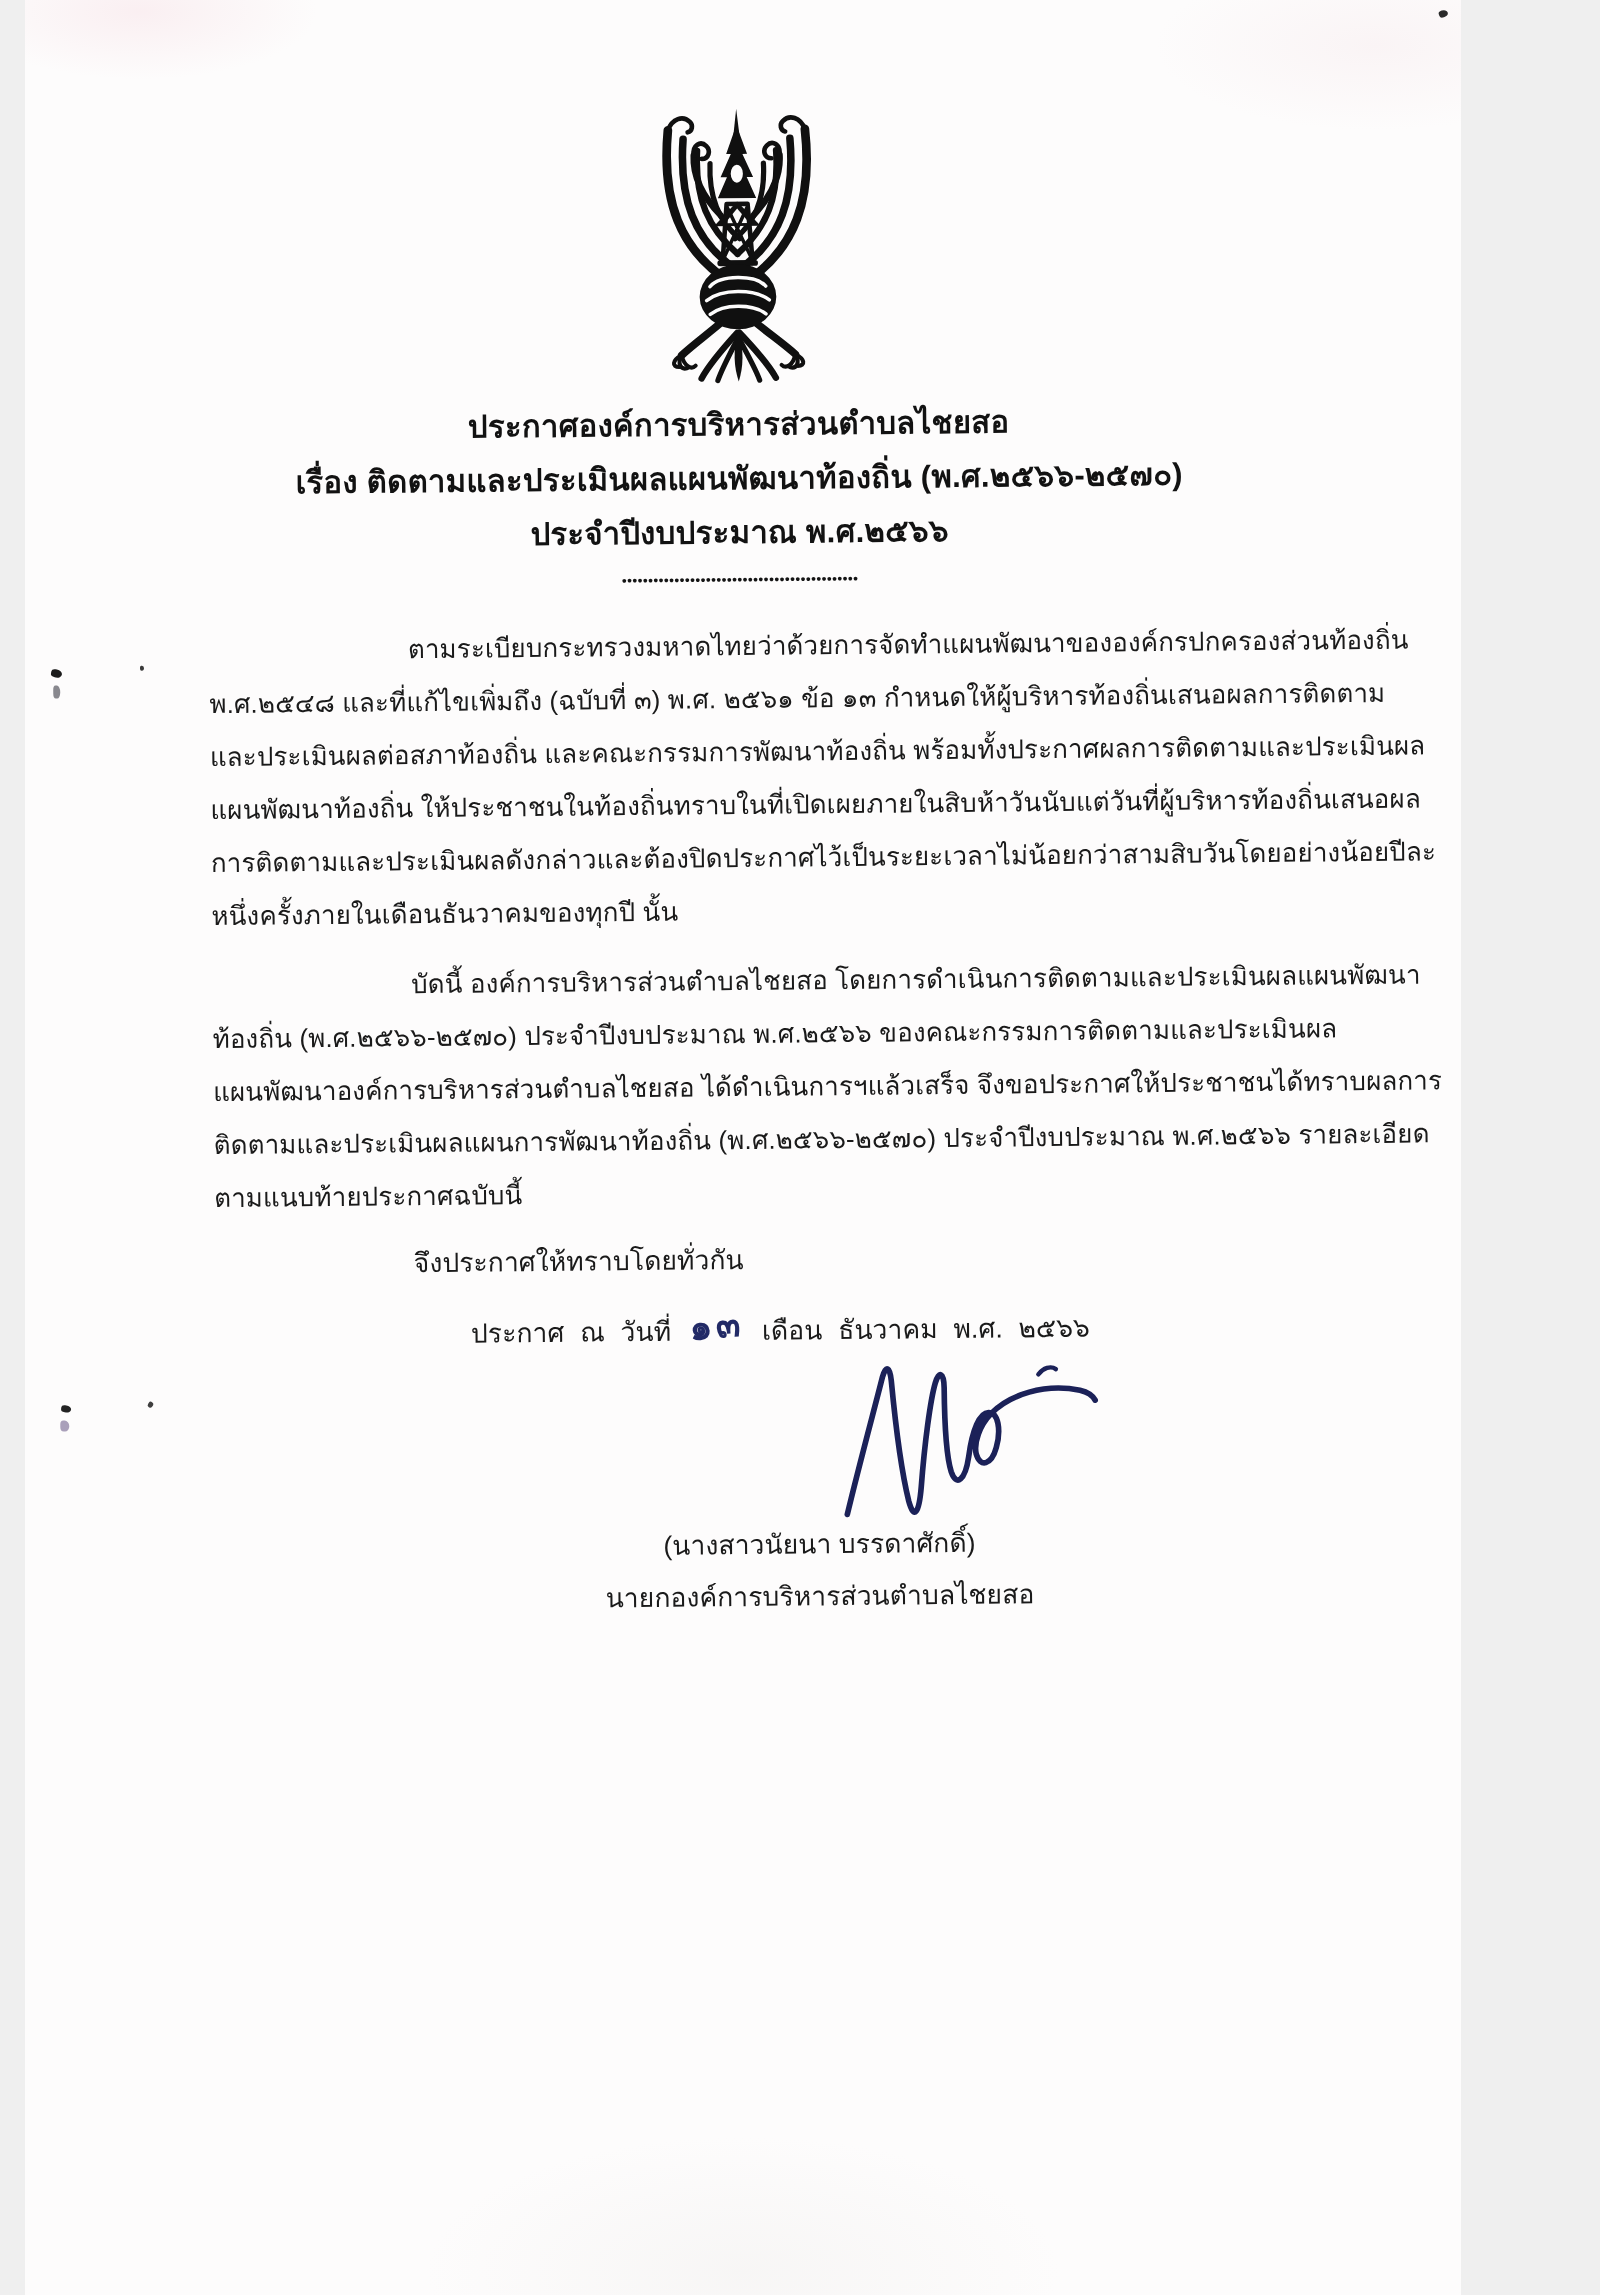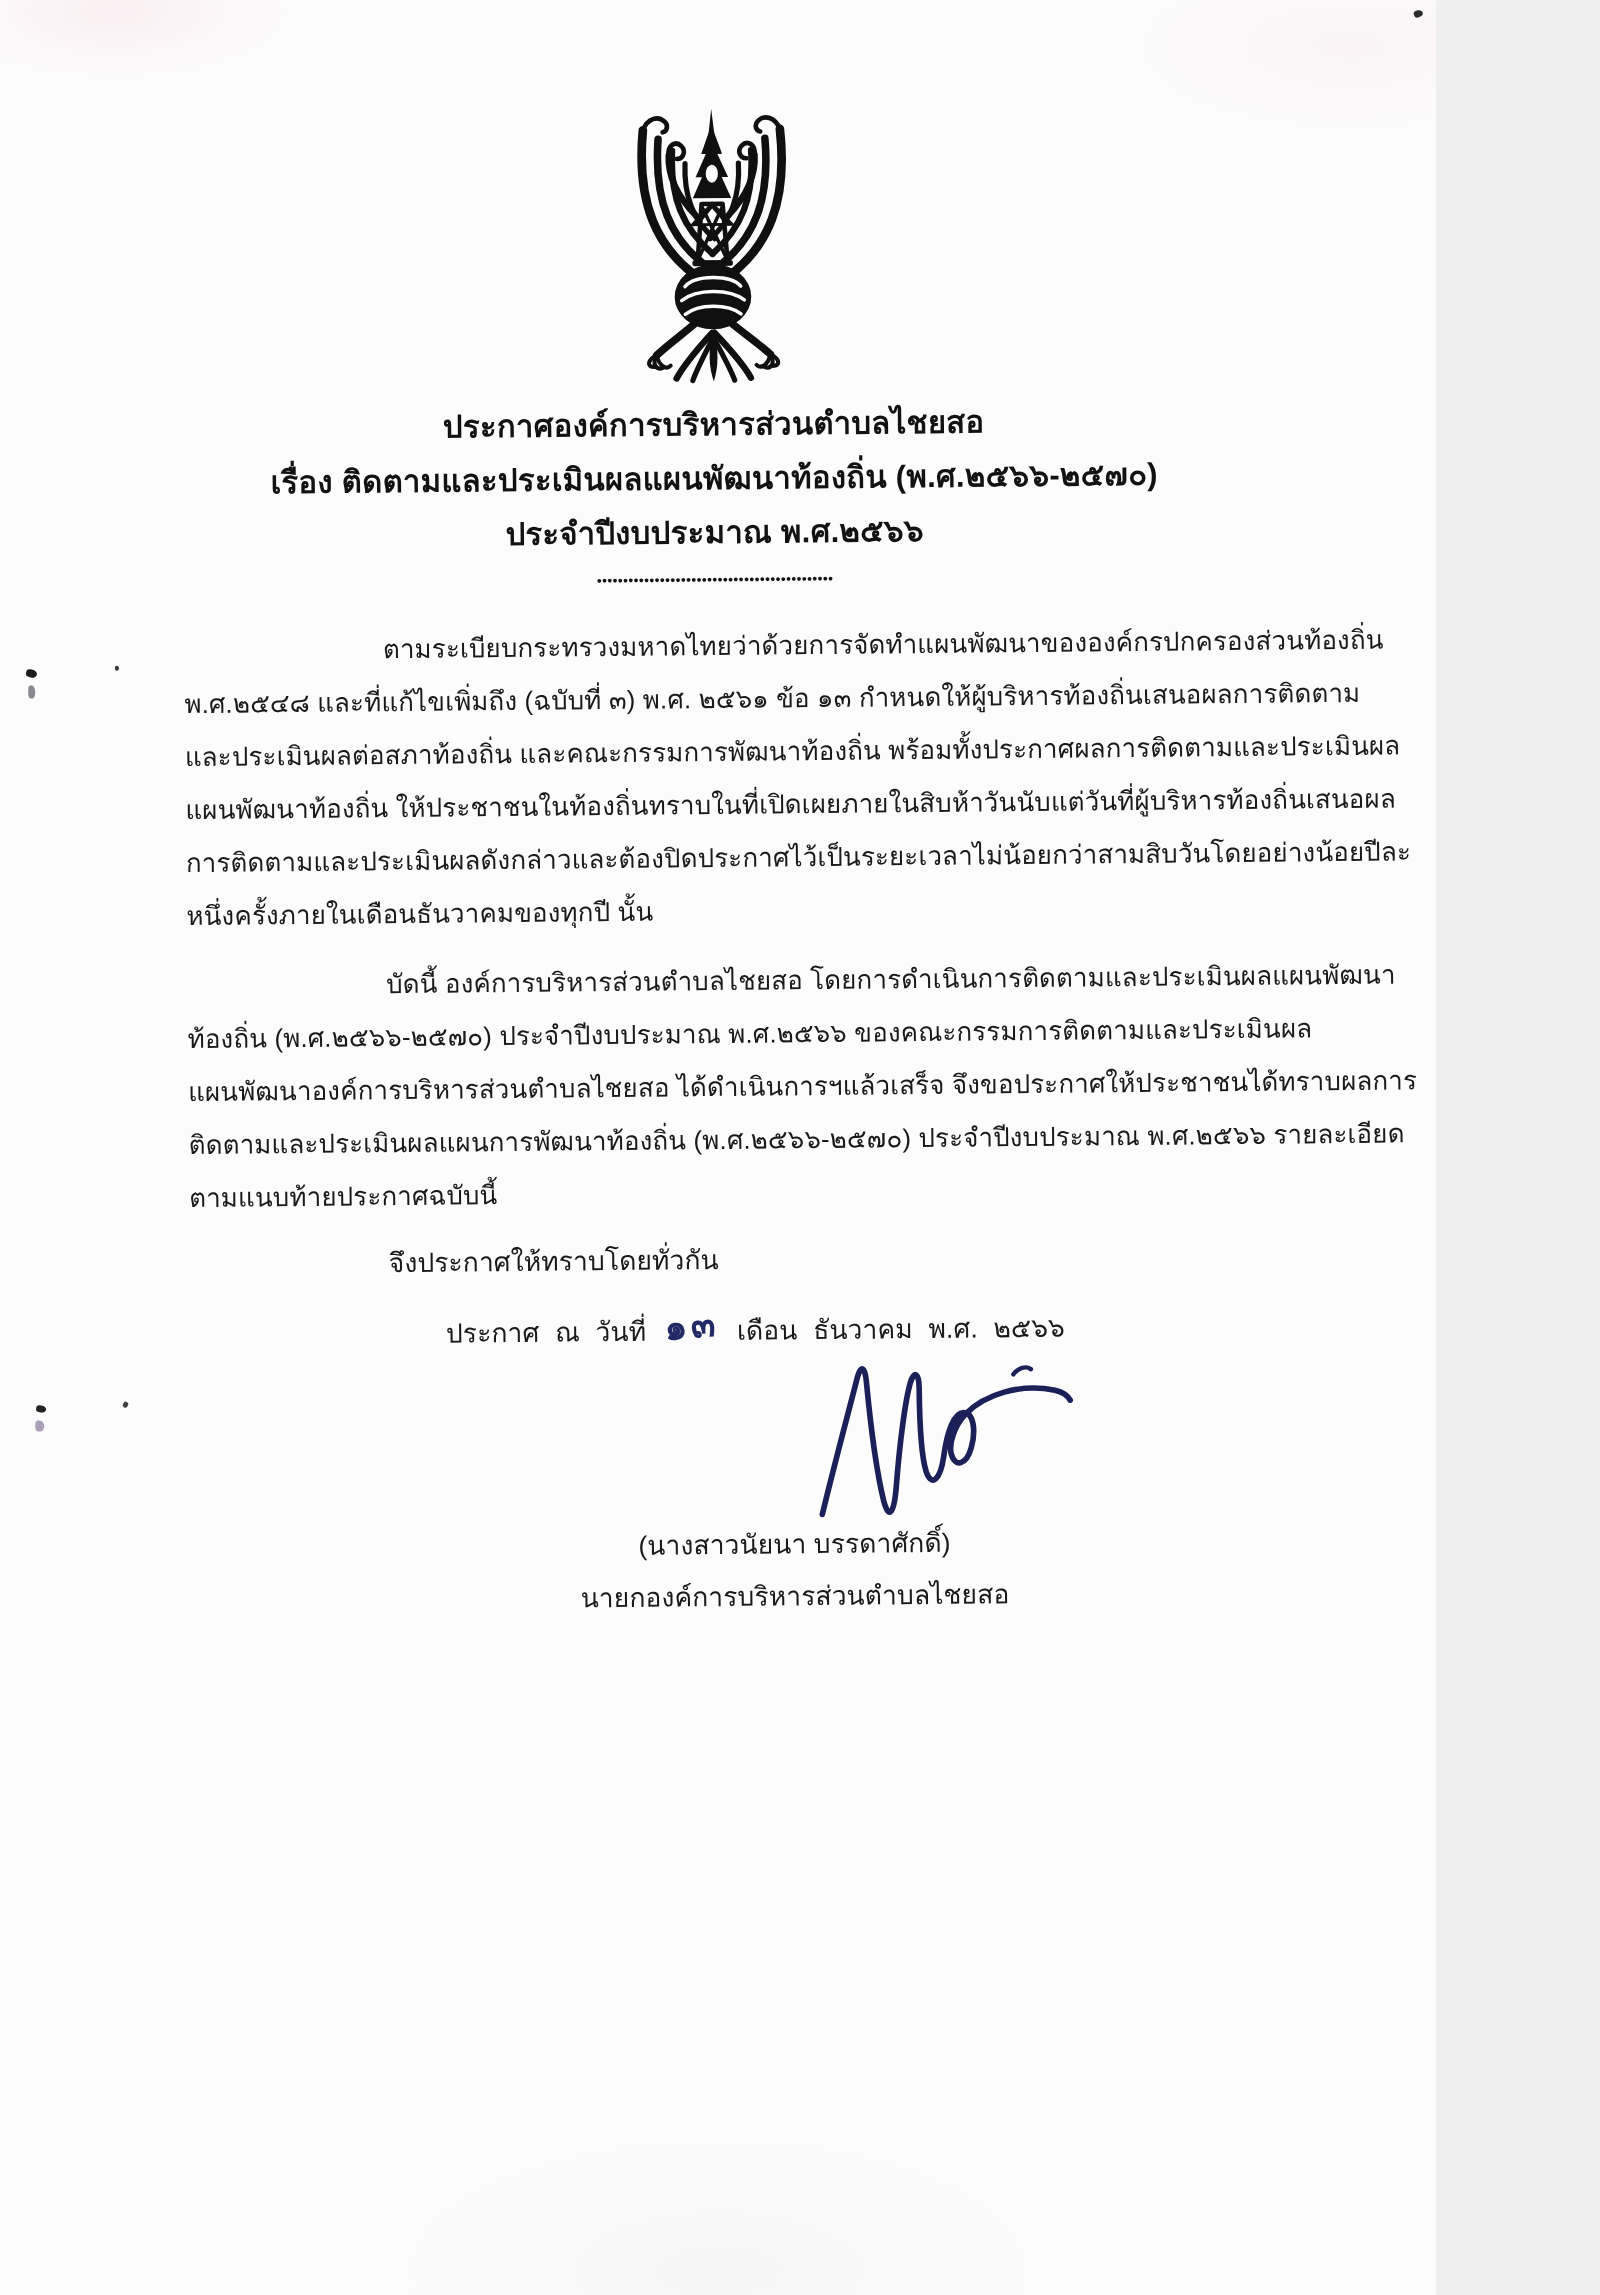--- a/index.html
+++ b/index.html
@@ -9,20 +9,21 @@
     font-family:"Liberation Sans","DejaVu Sans",sans-serif;
   }
   .page{
     position:relative;width:1436px;height:2295px;overflow:hidden;
     background:#fdfcfc;
     background-image:
       radial-gradient(ellipse 253px 97px at 8% 0.5%, rgba(242,205,214,.28), transparent 70%),
       radial-gradient(ellipse 314px 121px at 94% 2%, rgba(238,212,218,.20), transparent 70%),
       radial-gradient(ellipse 422px 181px at 50% 99%, rgba(230,228,226,.25), transparent 75%);
     color:#181818;
+    margin-left:25px;
   }
   .skew{
     position:absolute;inset:0;
     transform:rotate(-0.55deg);
     transform-origin:50% 38%;
   }
   .emblem{
     position:absolute;top:98px;left:50%;margin-left:-104px;
     width:209px;height:293px;
   }

